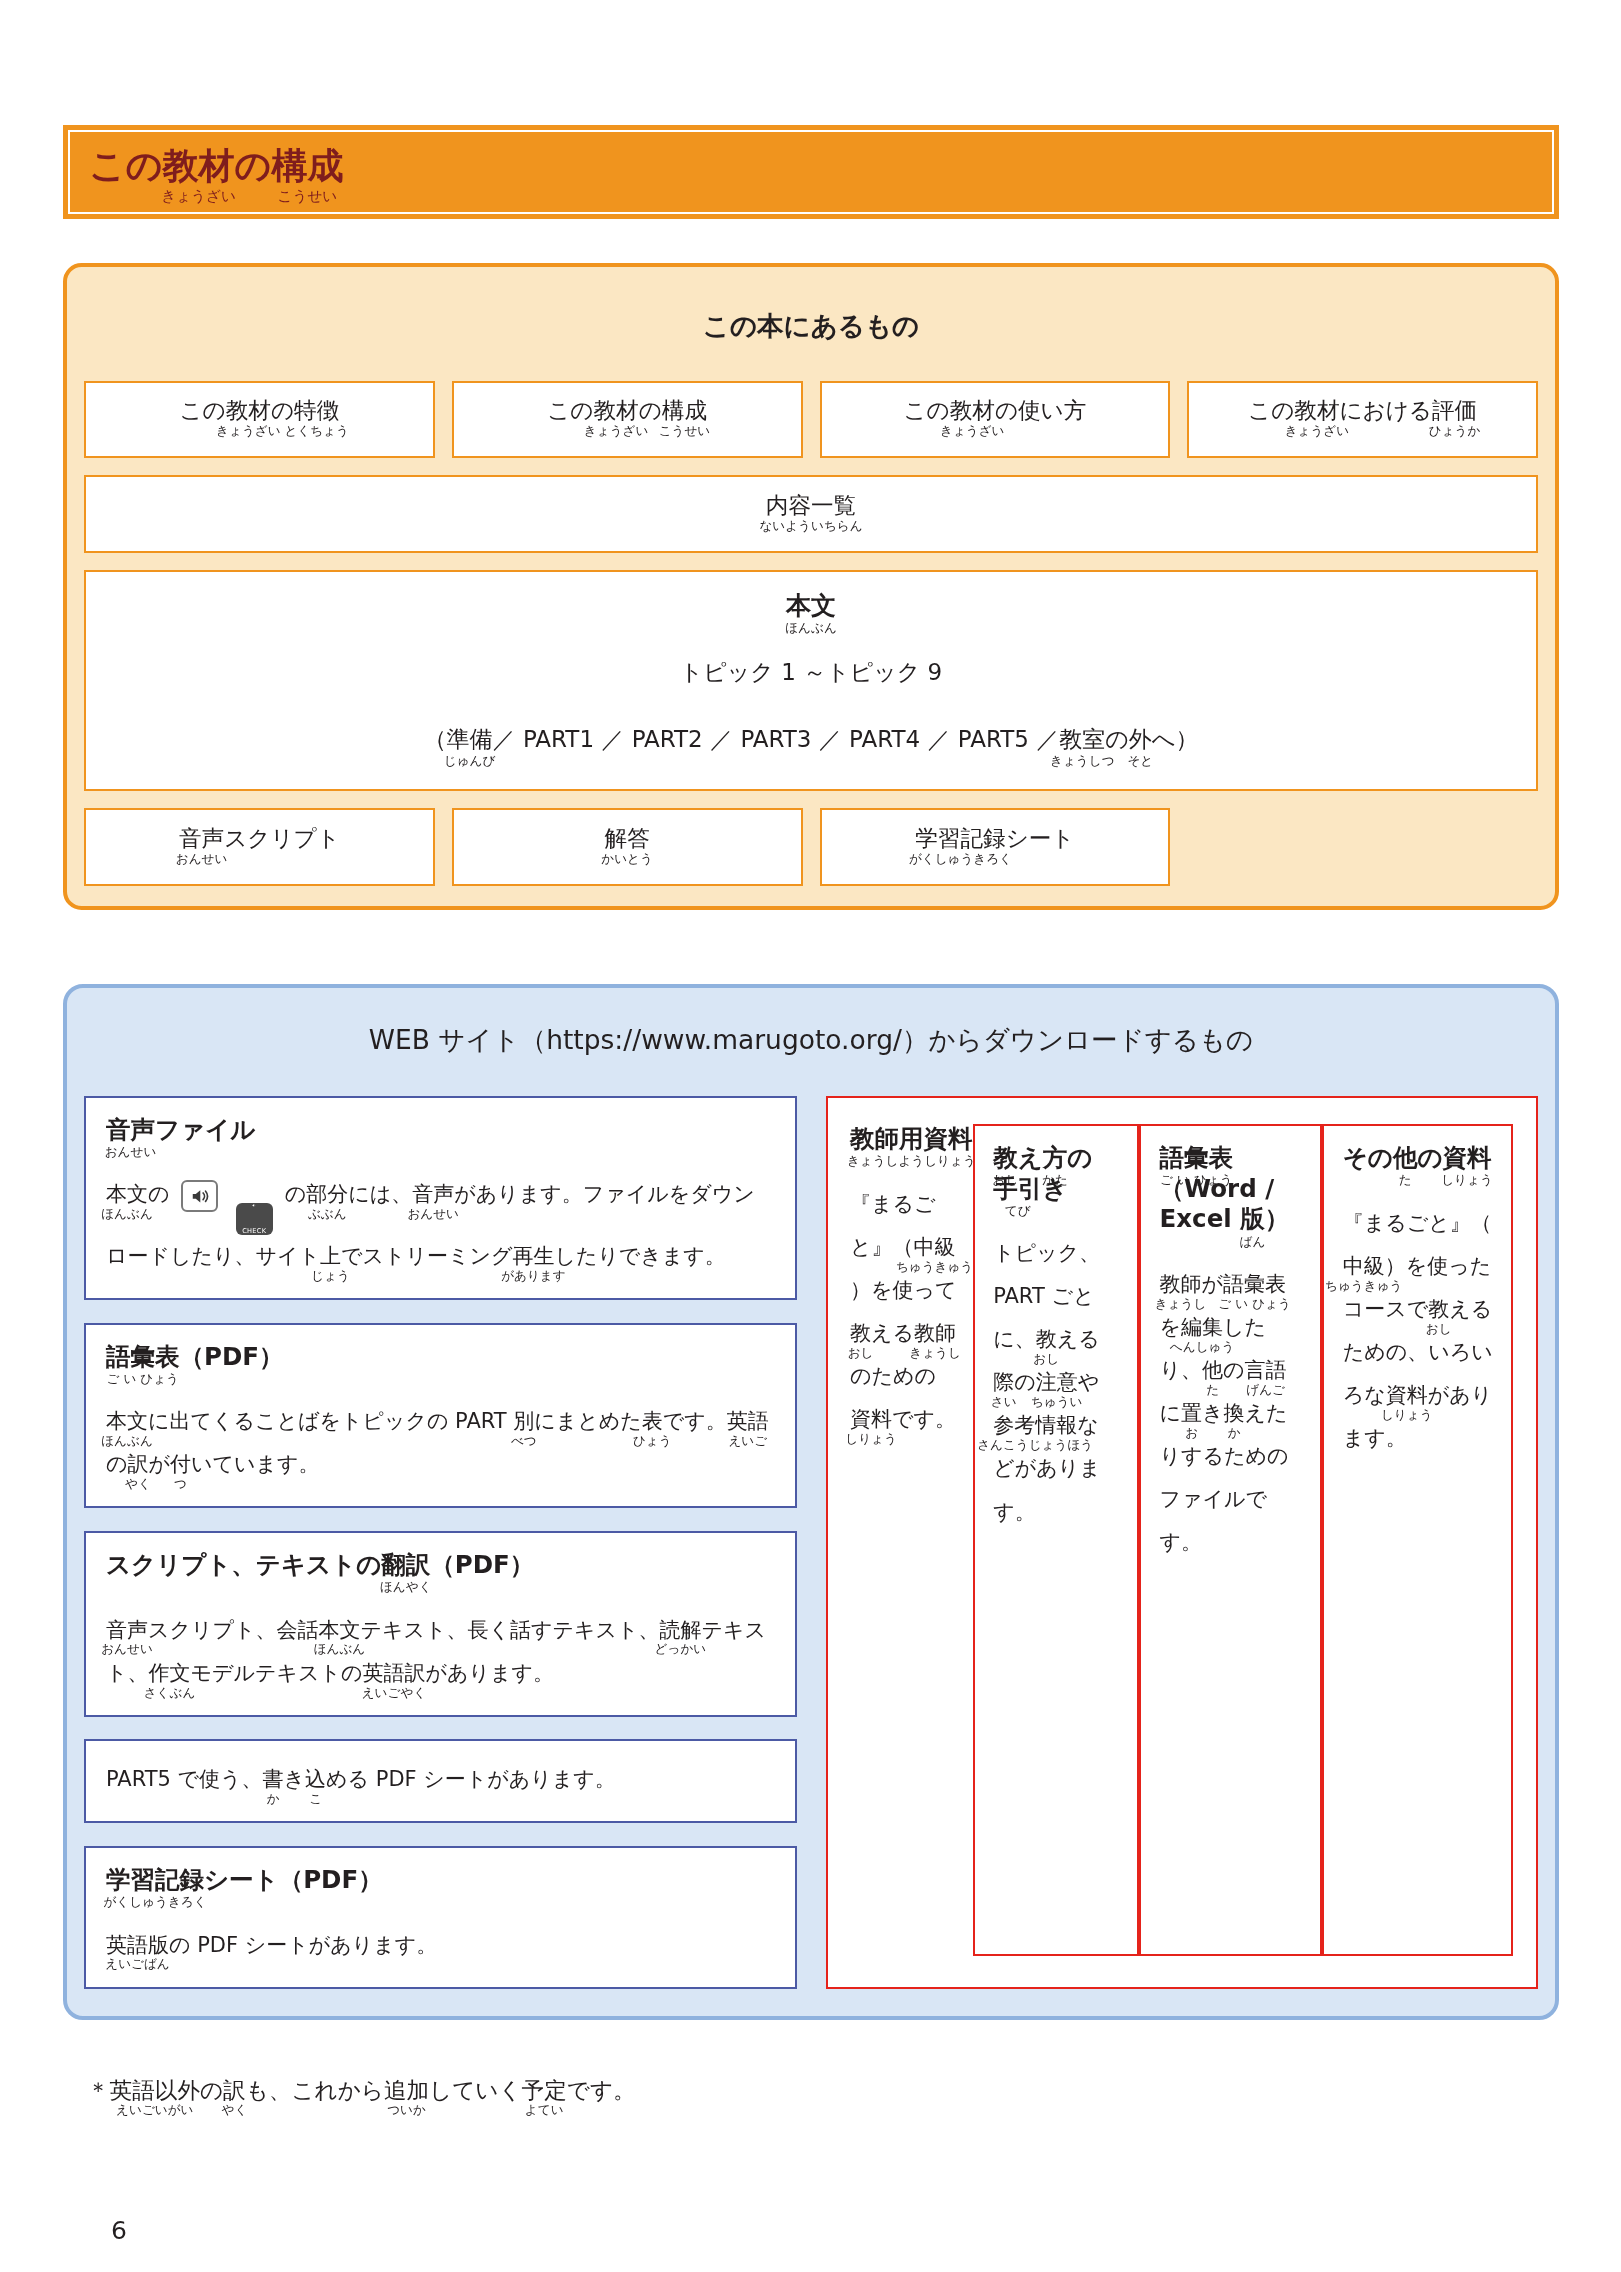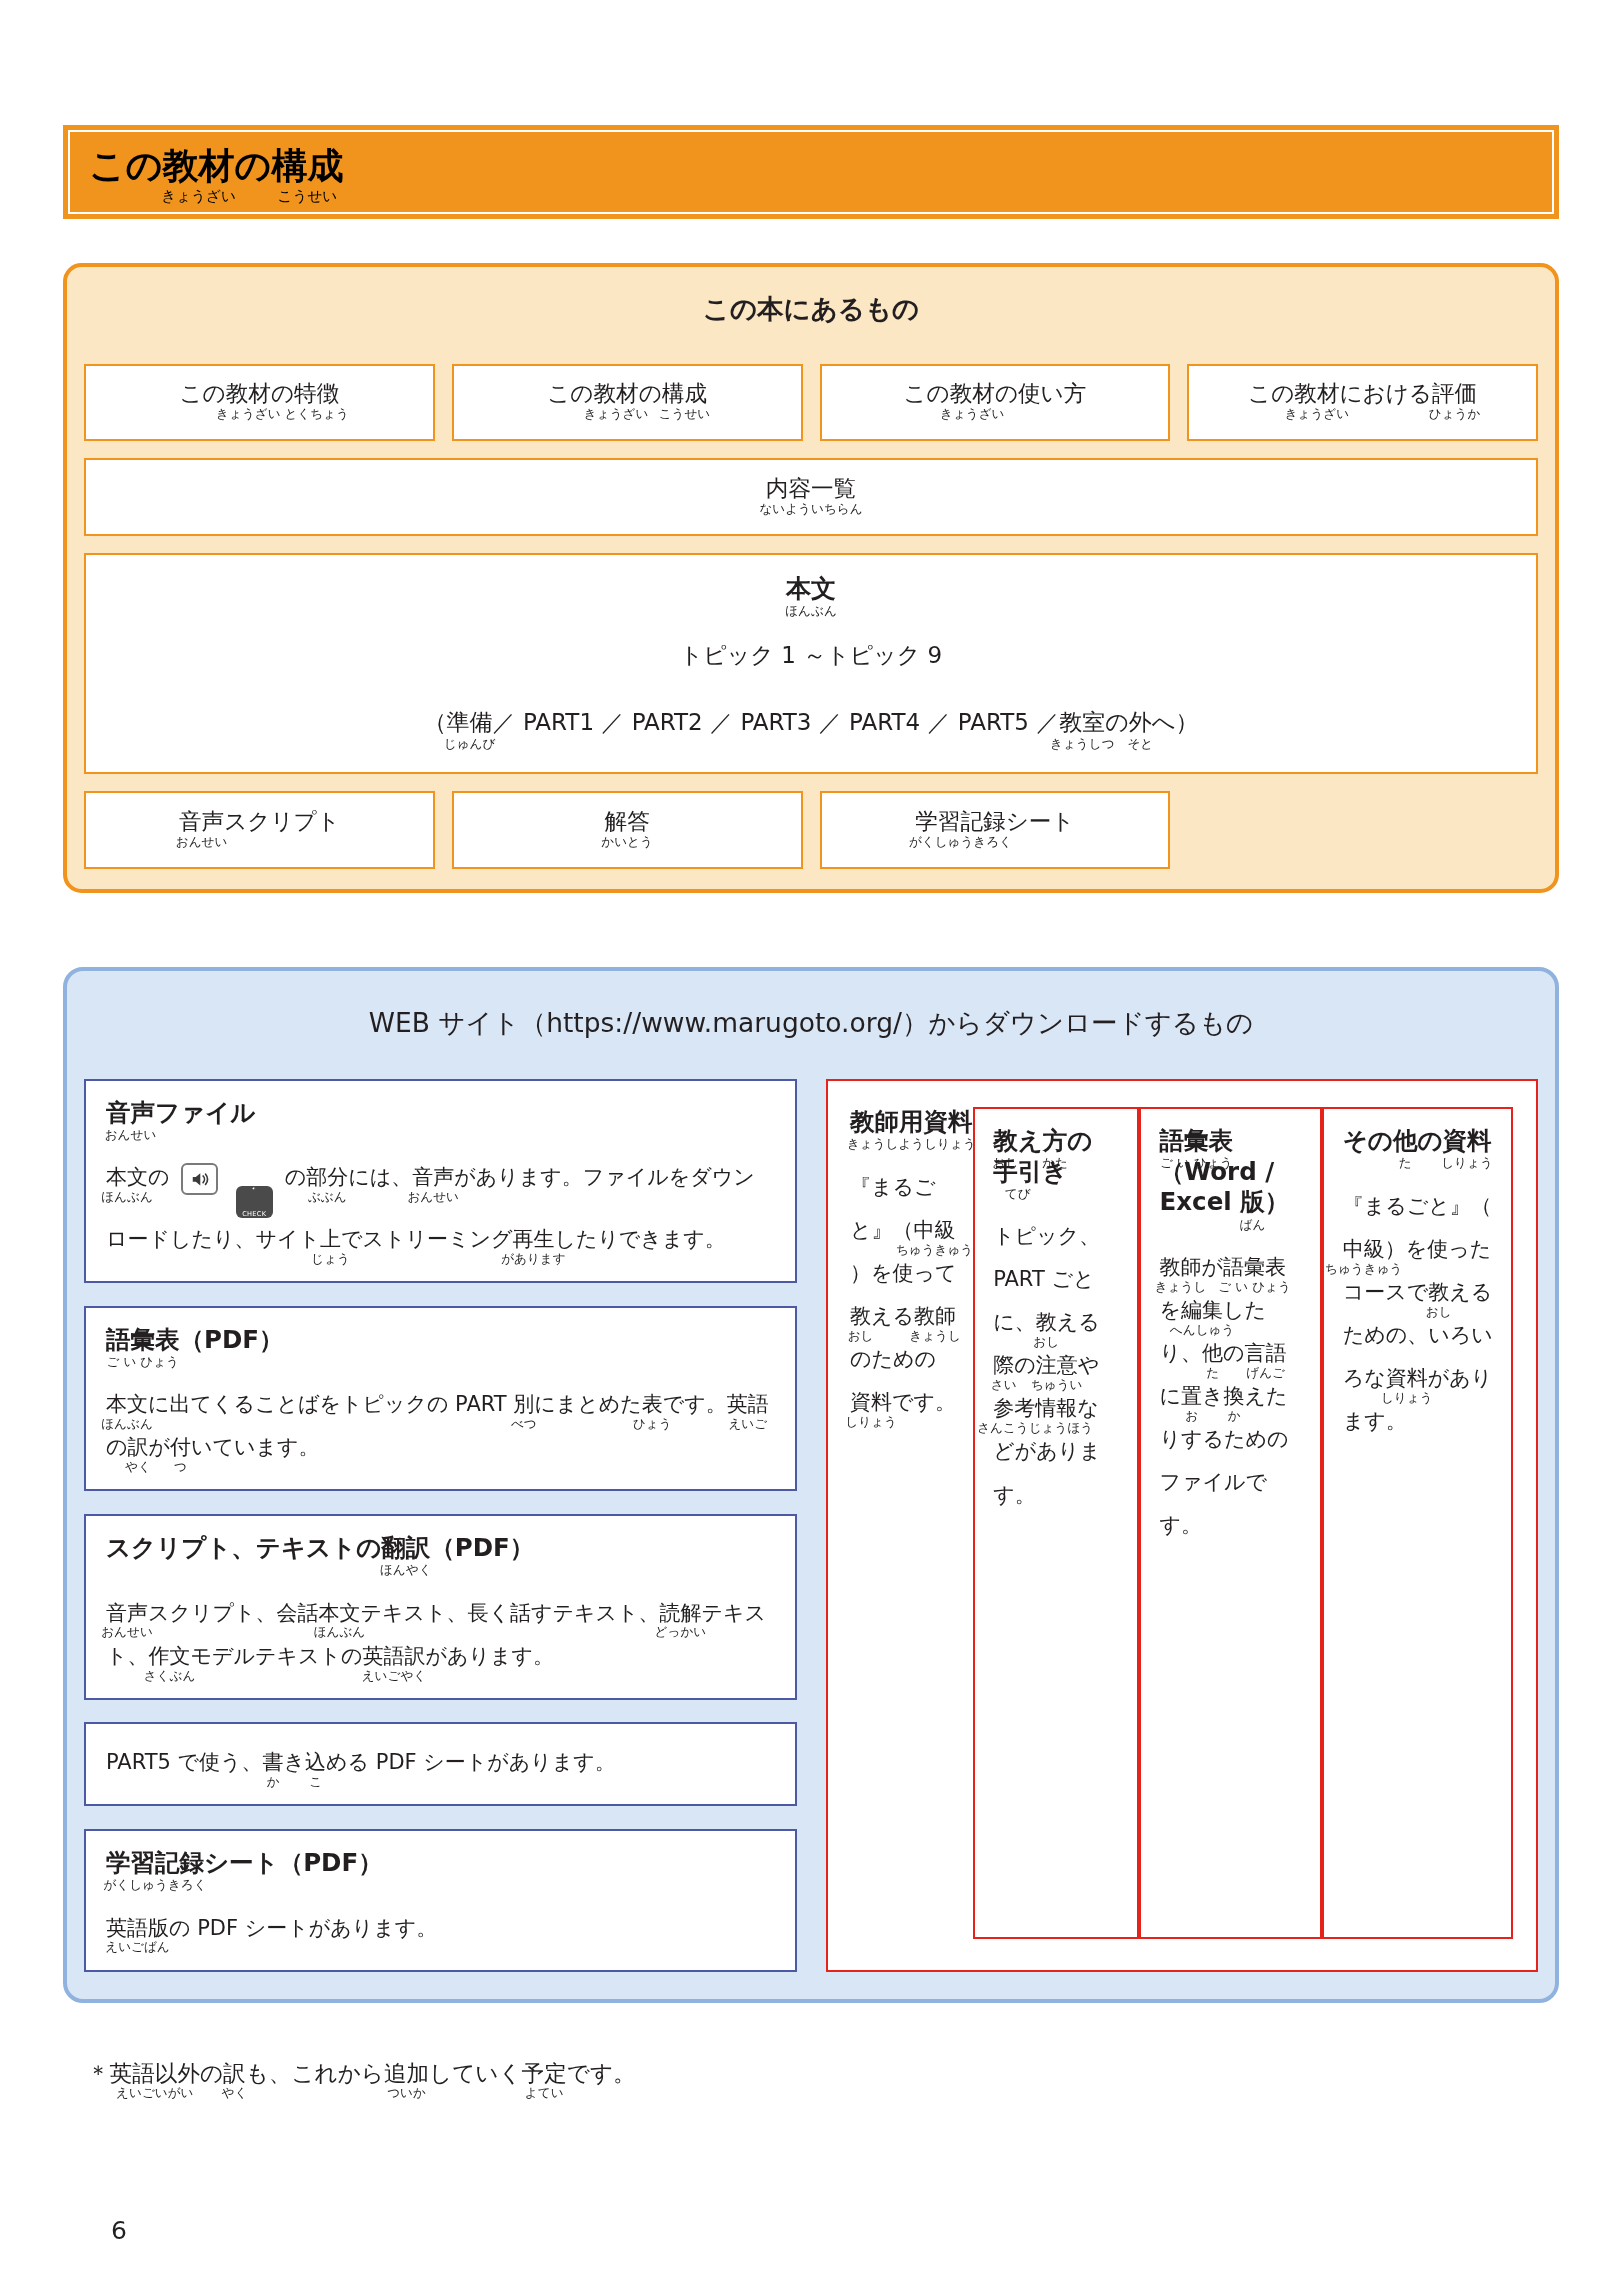--- a/index.html
+++ b/index.html
@@ -14,27 +14,27 @@
   
   .rb { position: relative; display: inline-block; line-height: 1.25; white-space: nowrap; }
   .rb-t {
     position: absolute; top: calc(100% + 0.7px); left: 50%; transform: translateX(-50%);
     font-size: 12.6px; font-weight: 400; line-height: 1; white-space: nowrap; color: inherit;
   }
 
   
   .title-bar { background: #f0941e; padding: 5.3px; }
   .title-bar-inner { border: 2px solid #ffffff; padding: 10.6px 0 24px 18.6px; }
-  .title-text { color: #000000; font-size: 36px; font-weight: 700; line-height: 1.15; }
+  .title-text { color: #7f1d1d; font-size: 36px; font-weight: 700; line-height: 1.15; }
   .title-text .rb-t { font-size: 14.6px; }
 
   
   .book-box {
     margin-top: 44px; background: #fbe7c3; border: 4px solid #f0941e;
-    border-radius: 18.6px; padding: 24px 17px 20px;
+    border-radius: 18.6px; padding: 41px 17px 20px;
   }
   .box-heading { text-align: center; font-size: 26.5px; font-weight: 700; margin-bottom: 37px; }
   .grid4 { display: grid; grid-template-columns: repeat(4, 1fr); gap: 17px; border-radius: 31px; }
   .cell {
     background: #ffffff; border: 2px solid #f0941e; text-align: center;
     font-size: 22.6px; line-height: 1.3; padding: 13.3px 4px 30.5px;
   }
   .cell.wide { margin-top: 17px; }
   .main-box {
     margin-top: 17px; background: #ffffff; border: 2px solid #f0941e;

